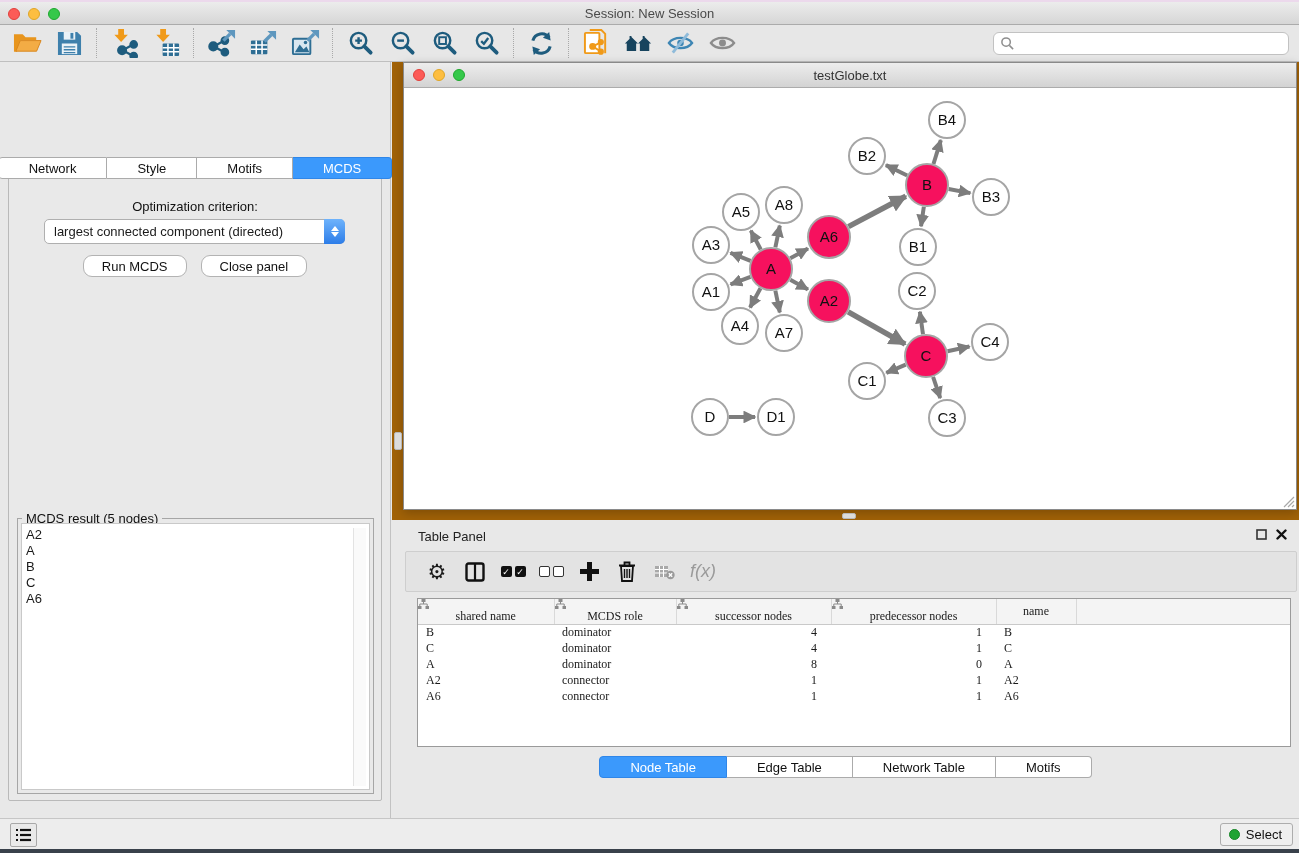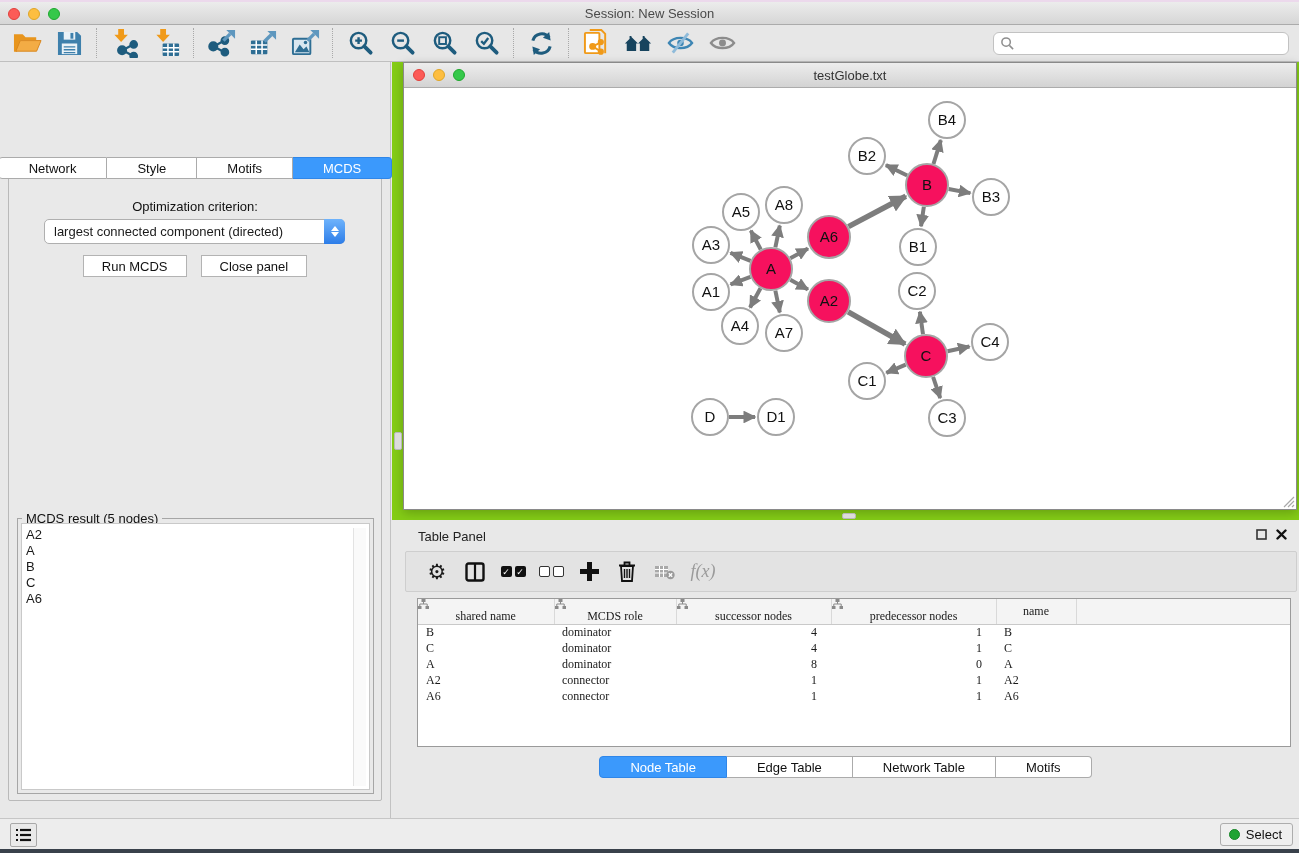--- a/index.html
+++ b/index.html
@@ -70,39 +70,39 @@
   #criterion-select .stepper {
     width:21px; height:25px; margin:-1px -1px 0 0; border-radius:0 5px 5px 0;
     background:linear-gradient(#6EB3FC,#2D7DE8); display:flex; flex-direction:column;
     align-items:center; justify-content:center; gap:1px;
   }
   .stepper .up, .stepper .dn { width:0; height:0; border-left:4px solid transparent; border-right:4px solid transparent; }
   .stepper .up { border-bottom:5px solid #fff; }
   .stepper .dn { border-top:5px solid #fff; }
   .cp-buttons { position:absolute; left:0; right:0; top:86px; display:flex; justify-content:center; gap:14px; }
   .btn {
-    height:22px; padding:0 18px; background:#fff; border:1px solid #B3B3B3; border-radius:0;
+    height:22px; padding:0 18px; background:#fff; border:1px solid #B3B3B3; border-radius:9px;
     font-size:13px; display:flex; align-items:center; color:#111;
   }
   #result-group {
     position:absolute; left:8px; right:7px; bottom:6px; top:349px;
     border:1px solid #A6A6A6;
   }
   #result-legend {
     position:absolute; left:4px; top:-8px; background:#E9E9E9; padding:0 4px; font-size:13px; color:#111;
   }
   #result-list {
     position:absolute; inset:4px 3px 3px 3px; background:#fff; border:1px solid #C9C9C9;
     font-size:13px; overflow:hidden;
   }
   #result-list ul { list-style:none; padding:3px 0 0 4px; }
   #result-list li { line-height:16px; }
   #result-scroll { position:absolute; right:3px; top:4px; bottom:3px; width:13px; background:#FAFAFA; border-left:1px solid #E3E3E3; }
   
-  #workspace { position:absolute; left:392px; top:62px; width:907px; height:756px; background:#84cc16; }
+  #workspace { position:absolute; left:392px; top:62px; width:907px; height:756px; background:#a16207; }
   #net-window {
     position:absolute; left:11px; top:0; width:894px; height:448px;
     border:1px solid #8A8A8A; background:#fff; box-shadow:0 3px 10px rgba(0,0,0,.22);
   }
   #net-titlebar {
     position:relative; height:25px; background:linear-gradient(#EDEDED,#D3D3D3);
     border-bottom:1px solid #ACACAC;
   }
   #net-titlebar .title { position:absolute; left:0; right:0; top:5px; text-align:center; font-size:13px; color:#333; }
   #net-canvas { position:absolute; left:0; top:25px; right:0; bottom:0; background:#fff; overflow:hidden; }
@@ -113,21 +113,21 @@
   #tp-toolbar {
     position:absolute; left:13px; right:2px; top:31px; height:41px;
     background:#E3E3E3; border:1px solid #CECECE; border-radius:2px;
     display:flex; align-items:center; padding-left:12px; gap:0;
   }
   .tpbtn { width:38px; height:30px; display:flex; align-items:center; justify-content:center; }
   .gear { font-size:21px; color:#1c1c1c; line-height:1; }
   .ckbox { width:11px; height:11px; border-radius:2px; display:inline-flex; align-items:center; justify-content:center; }
   .ckbox.filled { background:#111; color:#fff; font-size:9px; font-weight:bold; }
   .ckbox.empty { border:1.5px solid #333; background:#fff; }
-  .fx { font-family:Liberation Serif, serif; font-style:italic; font-size:18px; color:#9A9A9A; }
+  .fx { font-family:Liberation Sans, sans-serif; font-style:italic; font-size:18px; color:#9A9A9A; }
   #node-table {
     position:absolute; left:25px; right:8px; top:78px; bottom:71px;
     background:#fff; border:1px solid #9A9A9A; overflow:hidden;font-family:Liberation Serif, serif;
   }
   #node-table table { border-collapse:collapse; table-layout:fixed; width:100%; font-size:12px; }
   #node-table th {
     background:#F4F4F4; border-bottom:1px solid #C9C9C9; border-right:1px solid #D9D9D9;
     font-weight:normal; height:21px; text-align:center; white-space:nowrap; overflow:hidden;
   }
   #node-table th .hicon { vertical-align:-1px; margin-right:5px; }

